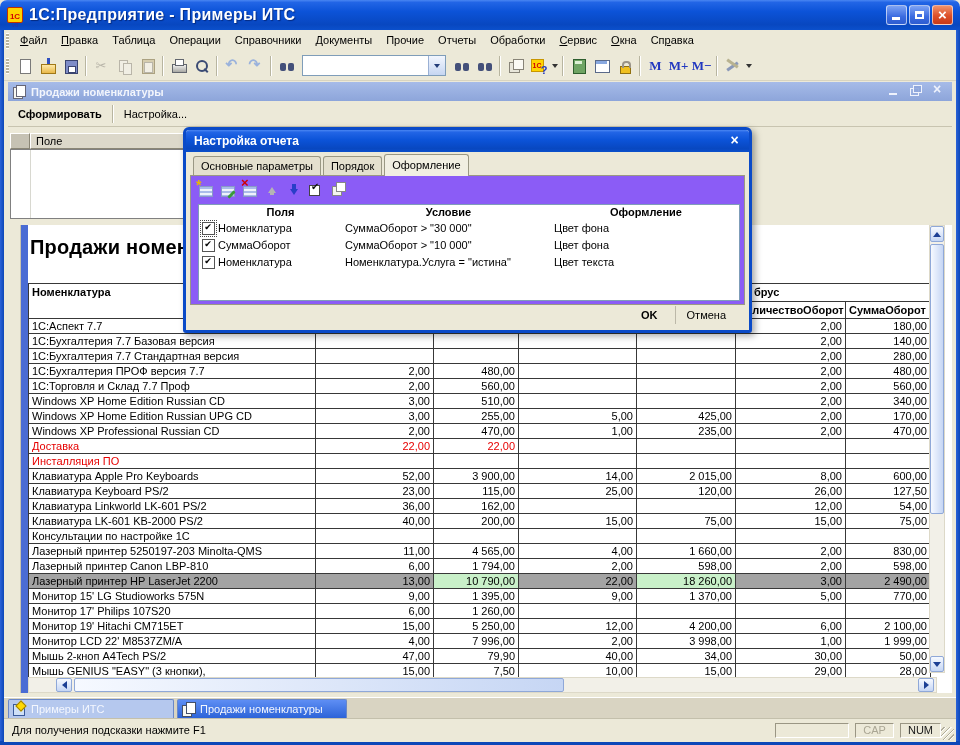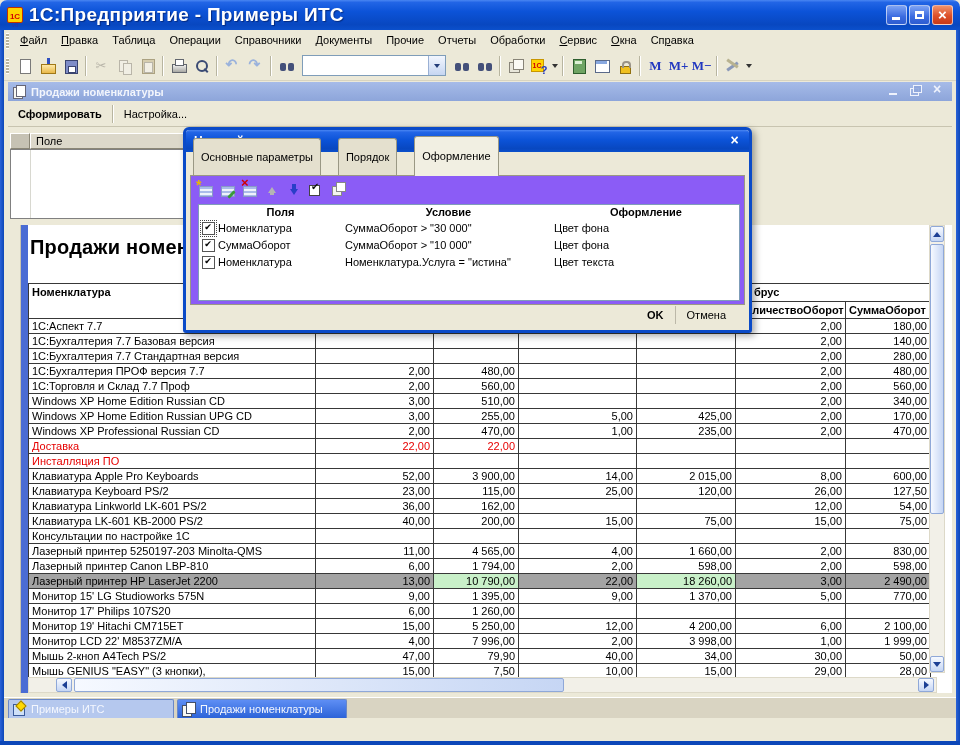--- a/index.html
+++ b/index.html
@@ -8,21 +8,21 @@
   
   .titlebar{position:absolute;left:0;top:0;width:960px;height:30px;border-radius:7px 7px 0 0;
     background:linear-gradient(180deg,#4a86f2 0%,#2265e6 8%,#0c53d8 38%,#0847c0 82%,#0b50cc 100%);
     display:flex;align-items:center;}
   .border-l,.border-r{position:absolute;top:30px;width:4px;height:711px;background:linear-gradient(90deg,#2a62d8,#0c47b8);}
   .border-l{left:0}.border-r{right:0}
   .border-b{position:absolute;left:0;bottom:0;width:960px;height:4px;background:#0c47b8;}
   .app-logo{width:16px;height:16px;margin:0 6px 0 7px;background:#ffd400;border:1px solid #c03000;border-radius:2px;
     color:#d00000;font-weight:bold;font-size:8px;line-height:8px;text-align:center;padding-top:5px;box-sizing:border-box;}
   .app-logo small{display:block;color:#2038b0;font-size:6px;font-weight:bold;}
-  .app-title{color:#fff;font-size:19px;font-weight:bold;text-shadow:1px 1px 1px rgba(0,20,80,.6);letter-spacing:.3px;text-align:center;}
+  .app-title{color:#fff;font-size:16px;font-weight:bold;text-shadow:1px 1px 1px rgba(0,20,80,.6);letter-spacing:.3px;text-align:center;}
   .winbtns{position:absolute;right:7px;top:5px;display:flex;gap:2px;}
   .wbtn{width:21px;height:20px;border-radius:3px;border:1px solid rgba(255,255,255,.6);box-sizing:border-box;
     background:linear-gradient(180deg,#7da3f4,#3a6ae0 60%,#2d5cd0);display:flex;align-items:center;justify-content:center;position:relative;}
   .wbtn.close{background:linear-gradient(180deg,#f0926a,#dd4f28 55%,#c83a18);}
   .wbtn.min::before{content:"";position:absolute;left:5px;bottom:4px;width:8px;height:3px;background:#fff;}
   .wbtn.max::before{content:"";position:absolute;left:5px;top:5px;width:9px;height:8px;border:2px solid #fff;border-top-width:3px;box-sizing:border-box;}
   .wbtn.close::before{content:"×";color:#fff;font-size:15px;font-weight:bold;line-height:1;margin-top:-2px;}
   
   .menubar{position:absolute;left:4px;top:30px;width:801px;height:21px;background:#ece9d8;display:flex;align-items:center;border-bottom:1px solid #e0dcc8;}
   .grip{width:3px;height:16px;margin:0 4px 0 2px;background:repeating-linear-gradient(180deg,#fff 0 1px,#b8b49e 1px 3px);}
@@ -115,21 +115,21 @@
   .tri.down{border-top:5px solid #1c3f94;margin-bottom:-4px;}
   .tri.left{border-right:5px solid #1c3f94;margin-left:-4px;}
   .tri.right{border-left:5px solid #1c3f94;margin-right:-4px;}
   
   .dialog{position:absolute;left:183px;top:127px;width:569px;height:206px;z-index:50;box-sizing:border-box;
     border:3px solid #0a4ac8;border-radius:6px 6px 3px 3px;background:#ece9d8;box-shadow:3px 3px 7px rgba(0,0,0,.35);}
   .dlg-title{height:22px;background:linear-gradient(180deg,#4a86f2 0%,#2265e6 10%,#0c53d8 45%,#0847c0 85%,#0b50cc 100%);
     border-radius:3px 3px 0 0;color:#fff;font-weight:bold;font-size:12px;line-height:22px;padding-left:8px;position:relative;}
   .dlg-close{position:absolute;right:6px;top:2px;width:17px;height:17px;text-align:center;color:#fff;font-size:14px;font-weight:bold;line-height:17px;}
   .dlg-tabs{position:absolute;left:7px;top:24px;height:21px;display:flex;align-items:flex-end;z-index:3;}
-  .dtab{height:18px;line-height:18px;padding:9px 7px;background:#e4e0ce;border:1px solid #9a9884;border-bottom:none;border-radius:3px 3px 0 0;margin-right:17px;}
+  .dtab{height:18px;line-height:18px;padding:0 7px;background:#e4e0ce;border:1px solid #9a9884;border-bottom:none;border-radius:3px 3px 0 0;margin-right:2px;}
   .dtab.active{height:21px;line-height:21px;background:#f1efe2;margin-bottom:-1px;font-weight:normal;}
   .dlg-frame{position:absolute;left:4px;top:45px;width:555px;height:130px;border:1px solid #9a9884;background:#8b5cf6;box-sizing:border-box;}
   .dlg-tb{position:absolute;left:4px;top:2px;display:flex;align-items:center;height:22px;}
   .dbtn{width:22px;height:20px;display:flex;align-items:center;justify-content:center;position:relative;}
   .dicon{width:16px;height:16px;position:relative;display:inline-block;}
   .dlist::before{content:"";position:absolute;left:1px;top:5px;width:12px;height:9px;border:1px solid #8898c8;
      background:repeating-linear-gradient(180deg,#aabbea 0 2px,#eef2fc 2px 4px);}
   .d-add::after{content:"*";position:absolute;left:-2px;top:-4px;font-size:14px;font-weight:bold;color:#e8b800;}
   .d-edit::after{content:"";position:absolute;right:0px;bottom:1px;width:9px;height:3px;background:#3a9a3a;transform:rotate(-45deg);border-radius:1px;}
   .d-del::after{content:"×";position:absolute;left:-1px;top:-6px;font-size:13px;font-weight:bold;color:#d00000;}
@@ -138,21 +138,21 @@
   .d-down::before{content:"";position:absolute;left:4px;top:8px;border:4px solid transparent;border-top:6px solid #2a3ec8;}
   .d-down::after{content:"";position:absolute;left:6px;top:3px;width:4px;height:5px;background:#2a3ec8;}
   .d-check::before{content:"";position:absolute;left:1px;top:4px;width:9px;height:9px;background:#fff;border:1px solid #444;}
   .d-check::after{content:"✔";position:absolute;left:3px;top:0px;font-size:10px;color:#111;}
   .d-copy2::before{content:"";position:absolute;left:2px;top:5px;width:8px;height:8px;background:#f4f4ee;border:1px solid #888;}
   .d-copy2::after{content:"";position:absolute;left:6px;top:1px;width:8px;height:8px;background:#fff;border:1px solid #888;}
   .dgrid-wrap{position:absolute;left:7px;top:28px;width:542px;height:97px;background:#fff;border:1px solid #7f9db9;box-sizing:border-box;overflow:hidden;}
   .dgrid-wrap table{width:540px;border-collapse:collapse;table-layout:fixed;}
   .cb{width:11px;height:11px;background:#fff;border:1px solid #555;display:inline-block;text-align:center;line-height:9px;font-size:9px;box-sizing:content-box;}
   .cb-focus{outline:1px dotted #444;outline-offset:1px;}
-  .dlg-buttons{position:absolute;right:12px;bottom:6px;display:flex;height:18px;align-items:center;}
+  .dlg-buttons{position:absolute;right:12px;bottom:6px;display:flex;height:18px;align-items:center;gap:6px;}
   .flatbtn{padding:0 11px;line-height:18px;}
   .flatbtn.ok{font-weight:bold;}
   .flatbtn+.flatbtn{border-left:1px solid #bcb8a8;}
   
   .taskbar{position:absolute;left:4px;top:697px;width:952px;height:21px;background:#d9d4c2;border-top:1px solid #fff;display:flex;align-items:flex-end;padding-left:4px;box-sizing:border-box;}
   .wtab{height:19px;display:flex;align-items:center;border:1px solid #6a88c8;border-bottom:none;border-radius:2px 2px 0 0;margin-right:3px;box-sizing:border-box;color:#f4f7fe;}
   .wtab.inactive{background:#b5c8ee;width:166px;}
   .wtab.active{background:linear-gradient(180deg,#5e8ef4,#2c63d8);width:170px;}
   .wtab .lbl{padding-left:4px;}
   .ti{width:15px;height:14px;position:relative;margin-left:3px;flex:none;}
@@ -672,13 +672,20 @@
           <span class="ti ti-form"></span>
           <span class="lbl">Примеры ИТС</span>
         </div>
         <div class="wtab active">
           <span class="ti ti-report"></span>
           <span class="lbl">Продажи номенклатуры</span>
         </div>
       </div>
   </div>
 
+  <div class="statusbar">
+    <div class="status-msg">Для получения подсказки нажмите F1</div>
+    <div class="spanel sp-empty"></div>
+    <div class="spanel sp-cap">CAP</div>
+    <div class="spanel sp-num">NUM</div>
+    <div class="grip-corner"></div>
+  </div>
 </div>
 
 </body></html>

